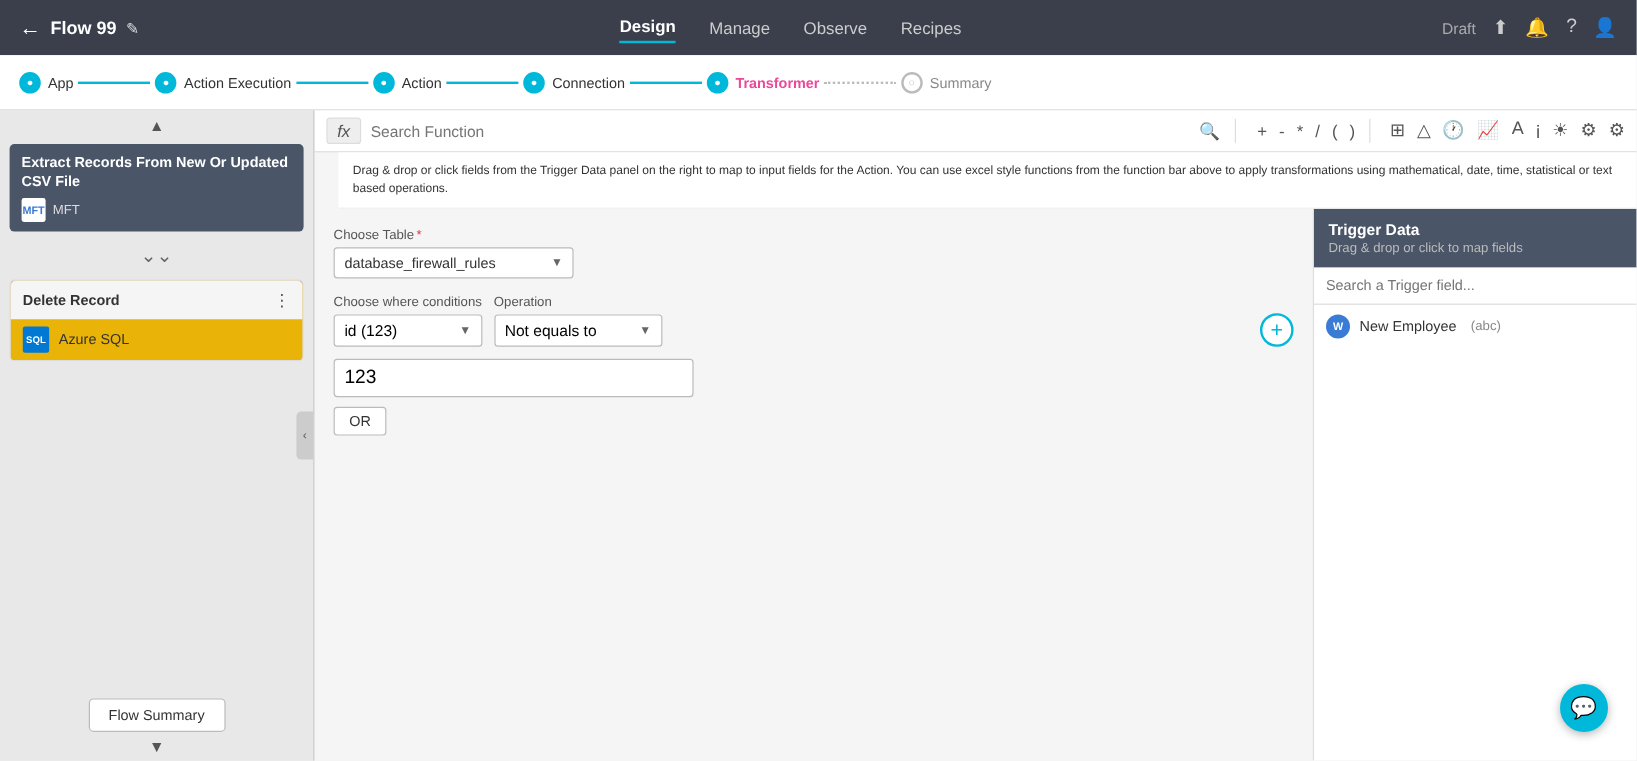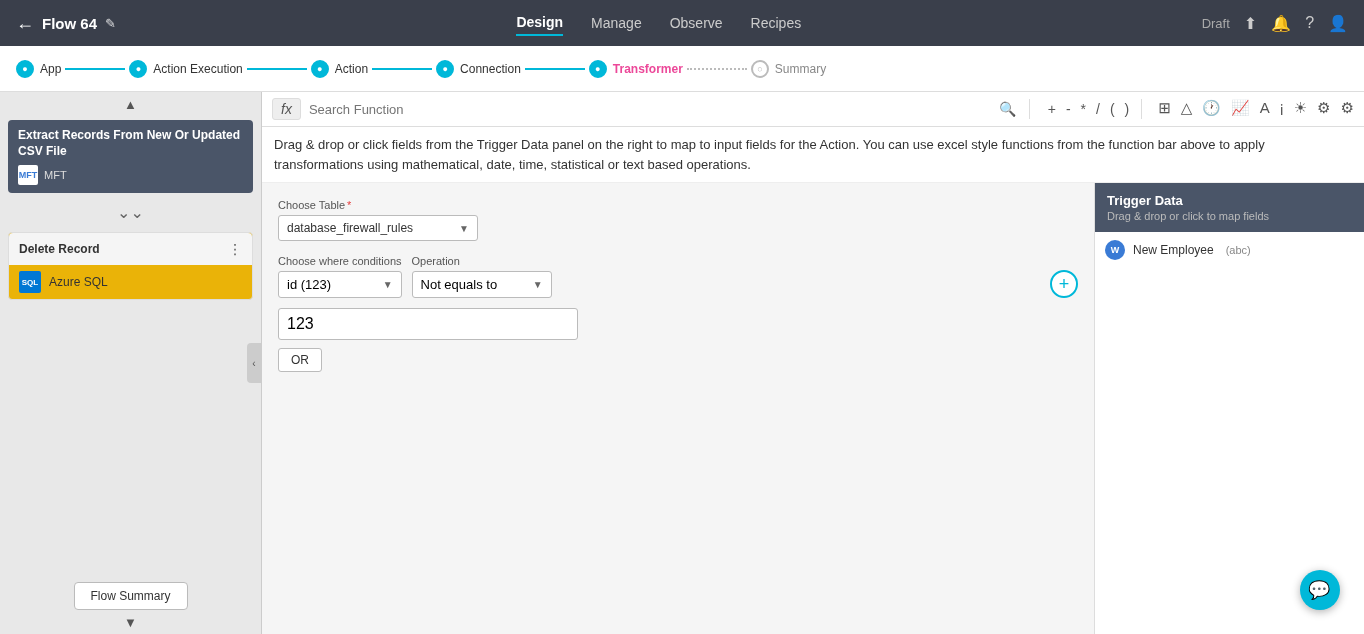--- a/index.html
+++ b/index.html
@@ -246,25 +246,26 @@
     .formula-search-icon { color: #777; font-size: 14px; cursor: pointer; }
     .formula-ops { display: flex; gap: 10px; margin-left: 6px; }
     .formula-op { color: #555; font-size: 14px; cursor: pointer; font-weight: 500; }
     .formula-divider { width: 1px; height: 20px; background: #ddd; margin: 0 4px; }
     .formula-icons { display: flex; gap: 10px; margin-left: 4px; }
     .formula-icon { color: #555; font-size: 15px; cursor: pointer; }
 
     
     .info-text {
       padding: 8px 12px;
-      font-size: 13px;
+      font-size: 10px;
       color: #333;
       line-height: 1.5;
       background: #fff;
       border-bottom: 1px solid #eee;
+      margin-left: 20px;
     }
 
     
     .form-area {
       flex: 1;
       padding: 16px;
       display: flex;
       gap: 16px;
       overflow: auto;
     }
@@ -416,21 +417,21 @@
       color: #fff;
       font-size: 18px;
     }
   </style>
 </head>
 <body>
 
 <div class="top-nav">
   <div class="top-nav-left">
     <span class="back-arrow">←</span>
-    <span class="flow-title">Flow 64</span>
+    <span class="flow-title">Flow 99</span>
     <span class="edit-icon">✎</span>
   </div>
   <div class="top-nav-center">
     <span class="nav-tab active">Design</span>
     <span class="nav-tab">Manage</span>
     <span class="nav-tab">Observe</span>
     <span class="nav-tab">Recipes</span>
   </div>
   <div class="top-nav-right">
     <span class="draft-badge">Draft</span>
@@ -583,20 +584,21 @@
           </div>
 
         </div>
       </div>
 
       <div class="trigger-panel">
         <div class="trigger-header">
           <div class="trigger-header-title">Trigger Data</div>
           <div class="trigger-header-sub">Drag &amp; drop or click to map fields</div>
         </div>
+        <input class="trigger-search" type="text" placeholder="Search a Trigger field..." style="">
         <div class="trigger-item">
           <div class="trigger-item-icon">W</div>
           <span class="trigger-item-name">New Employee</span>
           <span class="trigger-item-type">(abc)</span>
         </div>
       </div>
 
     </div>
   </div>
 </div>

